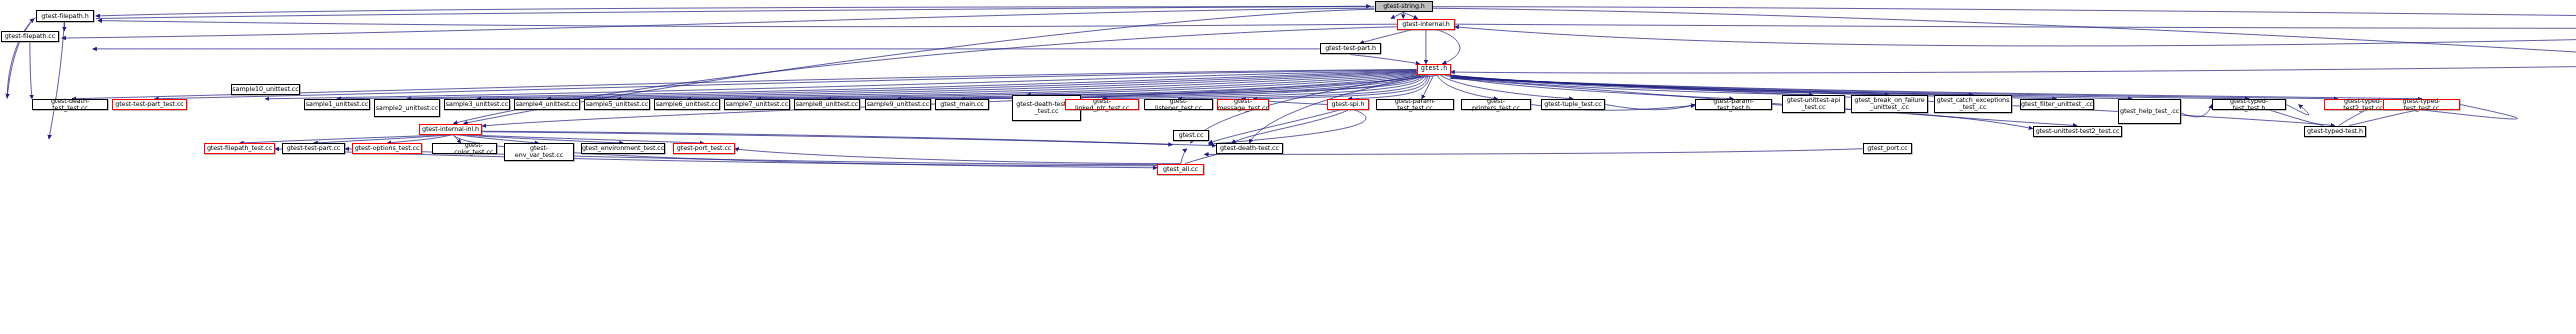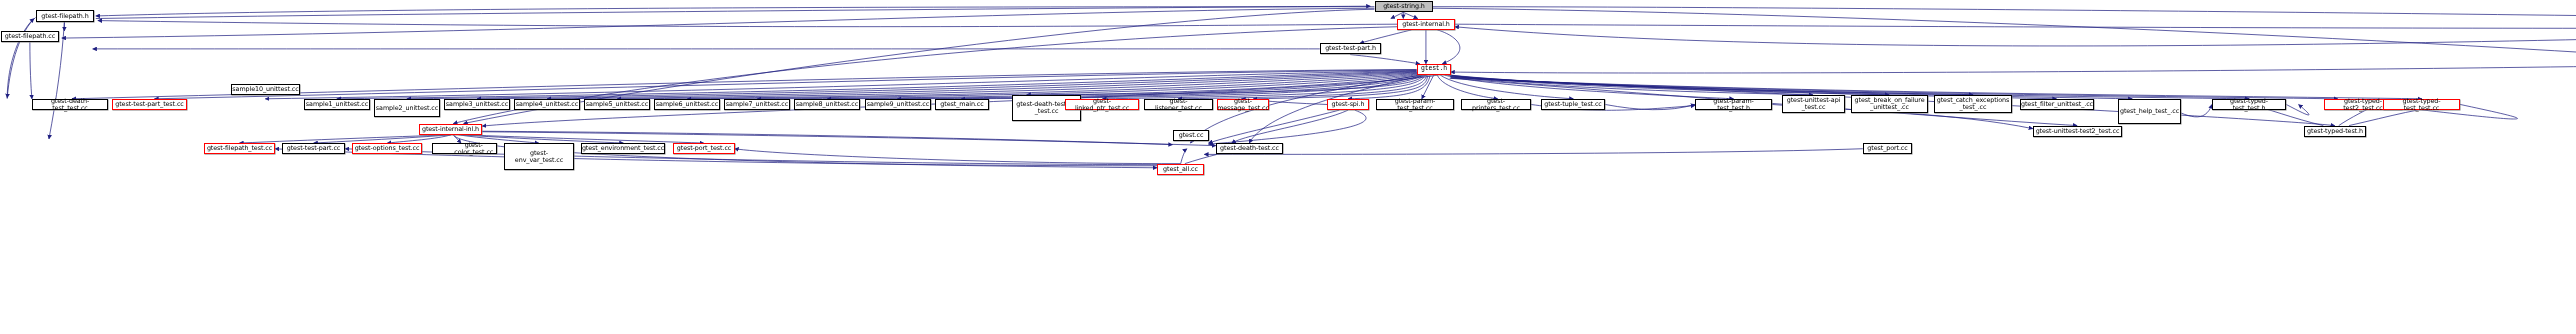--- a/index.html
+++ b/index.html
@@ -188,21 +188,21 @@
       <div class="node" style="left: 2212px; top: 99px; width: 74px; height: 11.3px;">gtest-typed-test_test.h</div>
       <div class="node red" style="left: 2299px; top: 99px; width: 78px; height: 11.3px; margin-left: 25px;">gtest-typed-test2_test.cc</div>
       <div class="node red" style="left: 2383px; top: 99px; width: 77px; height: 11.3px; text-align: center;">gtest-typed-test_test.cc</div>
       <div class="node" style="left: 2304px; top: 126px; width: 62px; height: 11.3px;">gtest-typed-test.h</div>
       <div class="node red" style="left: 419px; top: 124px; width: 63px; height: 11.3px;">gtest-internal-inl.h</div>
       <div class="node" style="left: 2033px; top: 126px; width: 89px; height: 11.3px;">gtest-unittest-test2_test.cc</div>
       <div class="node red" style="left: 204px; top: 143px; width: 71px; height: 11.3px;">gtest-filepath_test.cc</div>
       <div class="node" style="left: 282px; top: 143px; width: 63px; height: 11.3px;">gtest-test-part.cc</div>
       <div class="node red" style="left: 352px; top: 143px; width: 70px; height: 11.3px;">gtest-options_test.cc</div>
       <div class="node" style="left: 432px; top: 143px; width: 65px; height: 11.3px; padding-left: 20px;">gtest-color_test.cc</div>
-      <div class="node" style="left: 504px; top: 143px; width: 70px; height: 27px;">gtest-env_var_test.cc</div>
+      <div class="node" style="left: 504px; top: 143px; width: 70px; height: 18px;">gtest-env_var_test.cc</div>
       <div class="node" style="left: 581px; top: 143px; width: 84px; height: 11.3px;">gtest_environment_test.cc</div>
       <div class="node red" style="left: 673px; top: 143px; width: 62px; height: 11.3px;">gtest-port_test.cc</div>
       <div class="node" style="left: 1173px; top: 130px; width: 36px; height: 11.3px;">gtest.cc</div>
       <div class="node" style="left: 1216px; top: 143px; width: 67px; height: 11.3px;">gtest-death-test.cc</div>
       <div class="node" style="left: 1863px; top: 143px; width: 49px; height: 11.3px;">gtest_port.cc</div>
       <div class="node red" style="left: 1157px; top: 164px; width: 47px; height: 11.3px;">gtest_all.cc</div>
     </div>
 
 </div>
 

